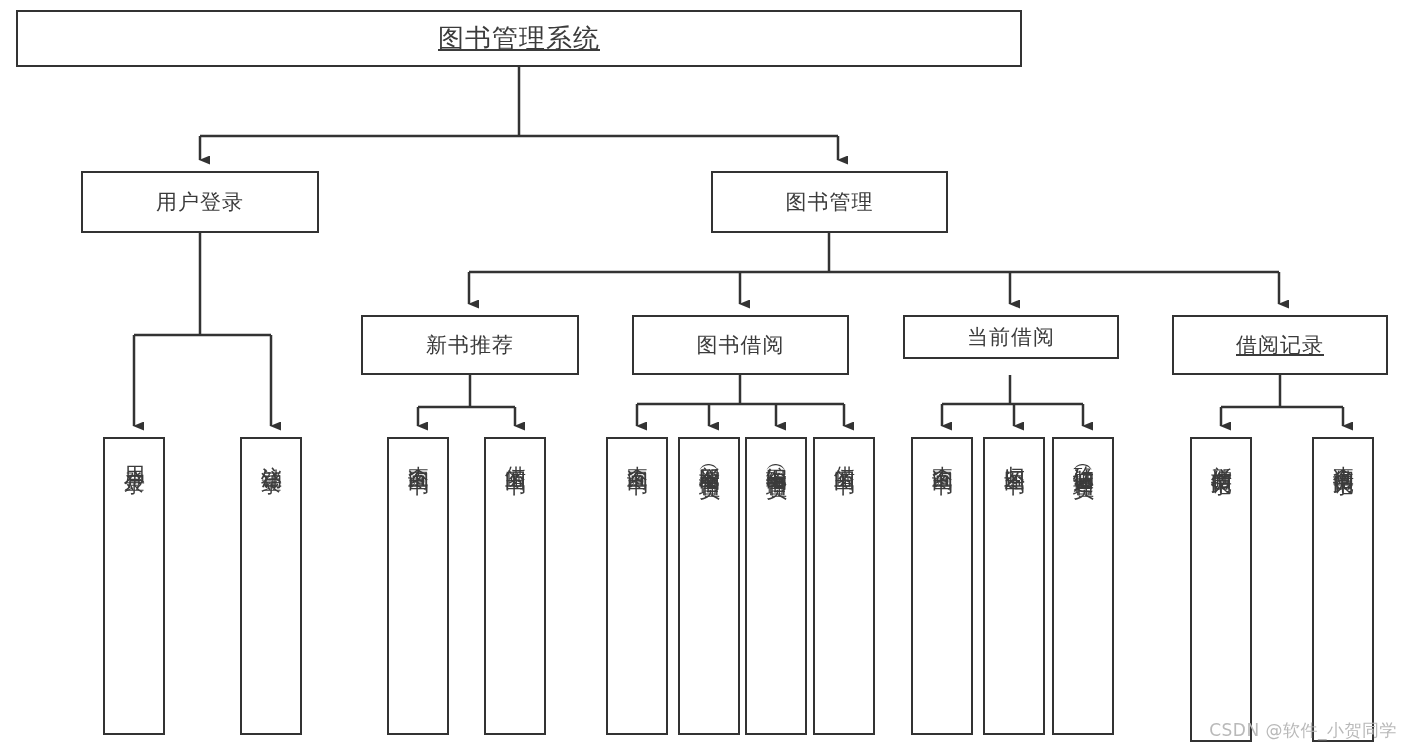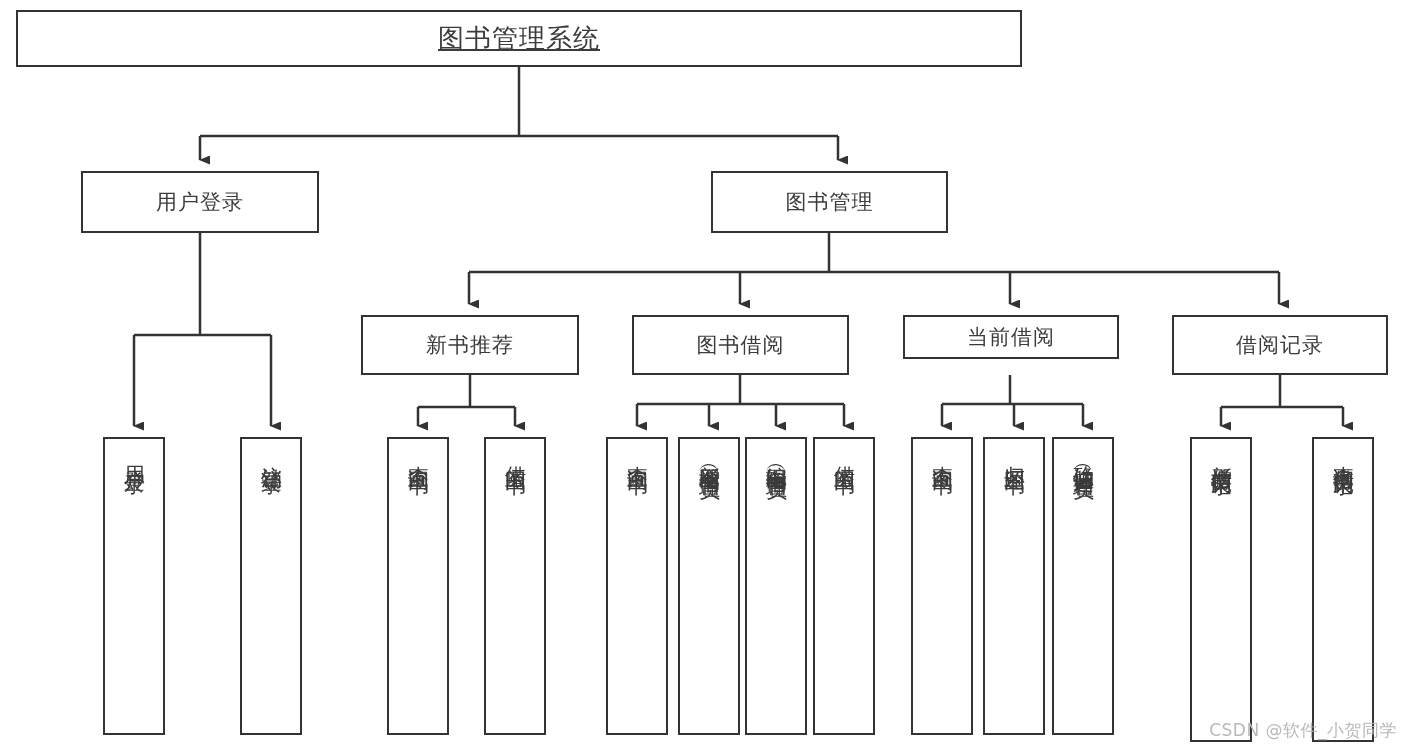--- a/index.html
+++ b/index.html
@@ -143,21 +143,21 @@
 
   <div class="node horiz" style="left:361px; top:315px; width:218px; height:60px;">
     <span class="label">新书推荐</span>
   </div>
   <div class="node horiz" style="left:632px; top:315px; width:217px; height:60px;">
     <span class="label">图书借阅</span>
   </div>
   <div class="node horiz" style="left:903px; top:315px; width:216px; height:44px;">
     <span class="label">当前借阅</span>
   </div>
-  <div class="node horiz" style="left:1172px; top:315px; width:216px; height:60px;">
+  <div class="node horiz" style="left:1172px; top:315px; width:216px; height:60px;text-decoration:underline;">
     <span class="label">借阅记录</span>
   </div>
 
   <div class="node vert" style="left:103px; top:437px; width:62px; height:298px;">
     <span class="label">用户登录</span>
   </div>
   <div class="node vert" style="left:240px; top:437px; width:62px; height:298px;">
     <span class="label">注销登录</span>
   </div>
 

